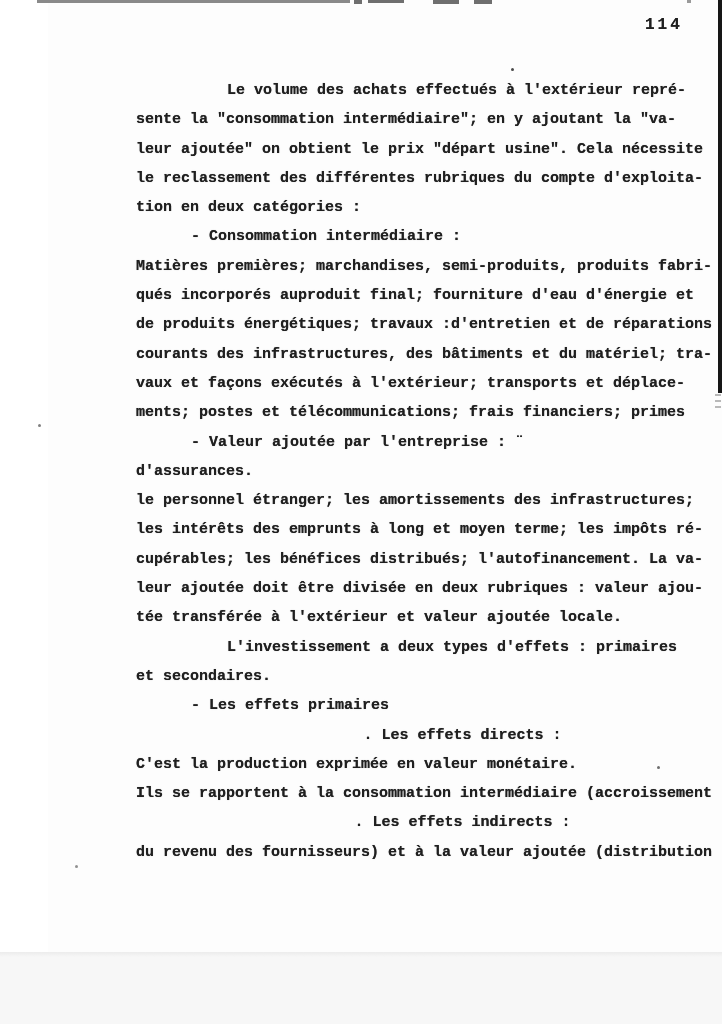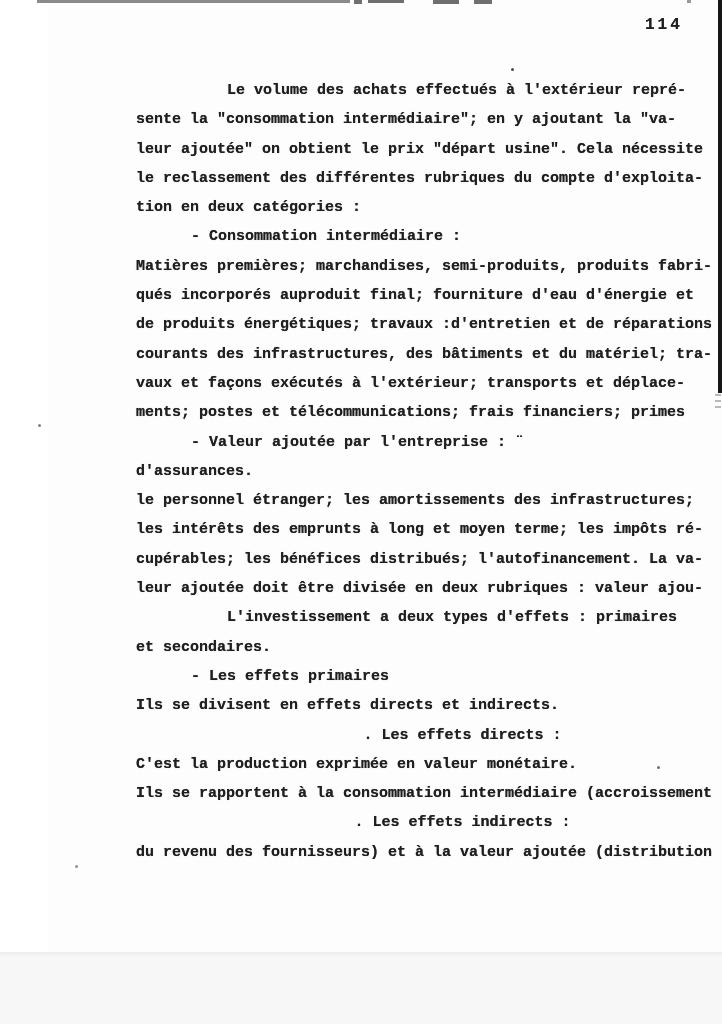--- a/index.html
+++ b/index.html
@@ -109,22 +109,22 @@
     <div class="line indent-body">de produits énergétiques; travaux :d'entretien et de réparations</div>
     <div class="line indent-body">courants des infrastructures, des bâtiments et du matériel; tra-</div>
     <div class="line indent-body">vaux et façons exécutés à l'extérieur; transports et déplace-</div>
     <div class="line indent-body">ments; postes et télécommunications; frais financiers; primes</div>
     <div class="line indent-dash">- Valeur ajoutée par l'entreprise : ¨</div>
     <div class="line indent-body">d'assurances.</div>
     <div class="line indent-body">le personnel étranger; les amortissements des infrastructures;</div>
     <div class="line indent-body">les intérêts des emprunts à long et moyen terme; les impôts ré-</div>
     <div class="line indent-body">cupérables; les bénéfices distribués; l'autofinancement. La va-</div>
     <div class="line indent-body">leur ajoutée doit être divisée en deux rubriques : valeur ajou-</div>
+    <div class="line indent-body">tée transférée à l'extérieur et valeur ajoutée locale.</div>
     <div class="line indent-para">L'investissement a deux types d'effets : primaires</div>
     <div class="line indent-body">et secondaires.</div>
     <div class="line indent-dash">- Les effets primaires</div>
-    <div class="line indent-body">Ils se divisent en effets directs et indirects.</div>
     <div class="line indent-dot">. Les effets directs :</div>
     <div class="line indent-body">C'est la production exprimée en valeur monétaire.</div>
     <div class="line indent-body">Ils se rapportent à la consommation intermédiaire (accroissement</div>
     <div class="line indent-dot">. Les effets indirects :</div>
     <div class="line indent-body">du revenu des fournisseurs) et à la valeur ajoutée (distribution</div>
   </div>
 
 </body></html>

